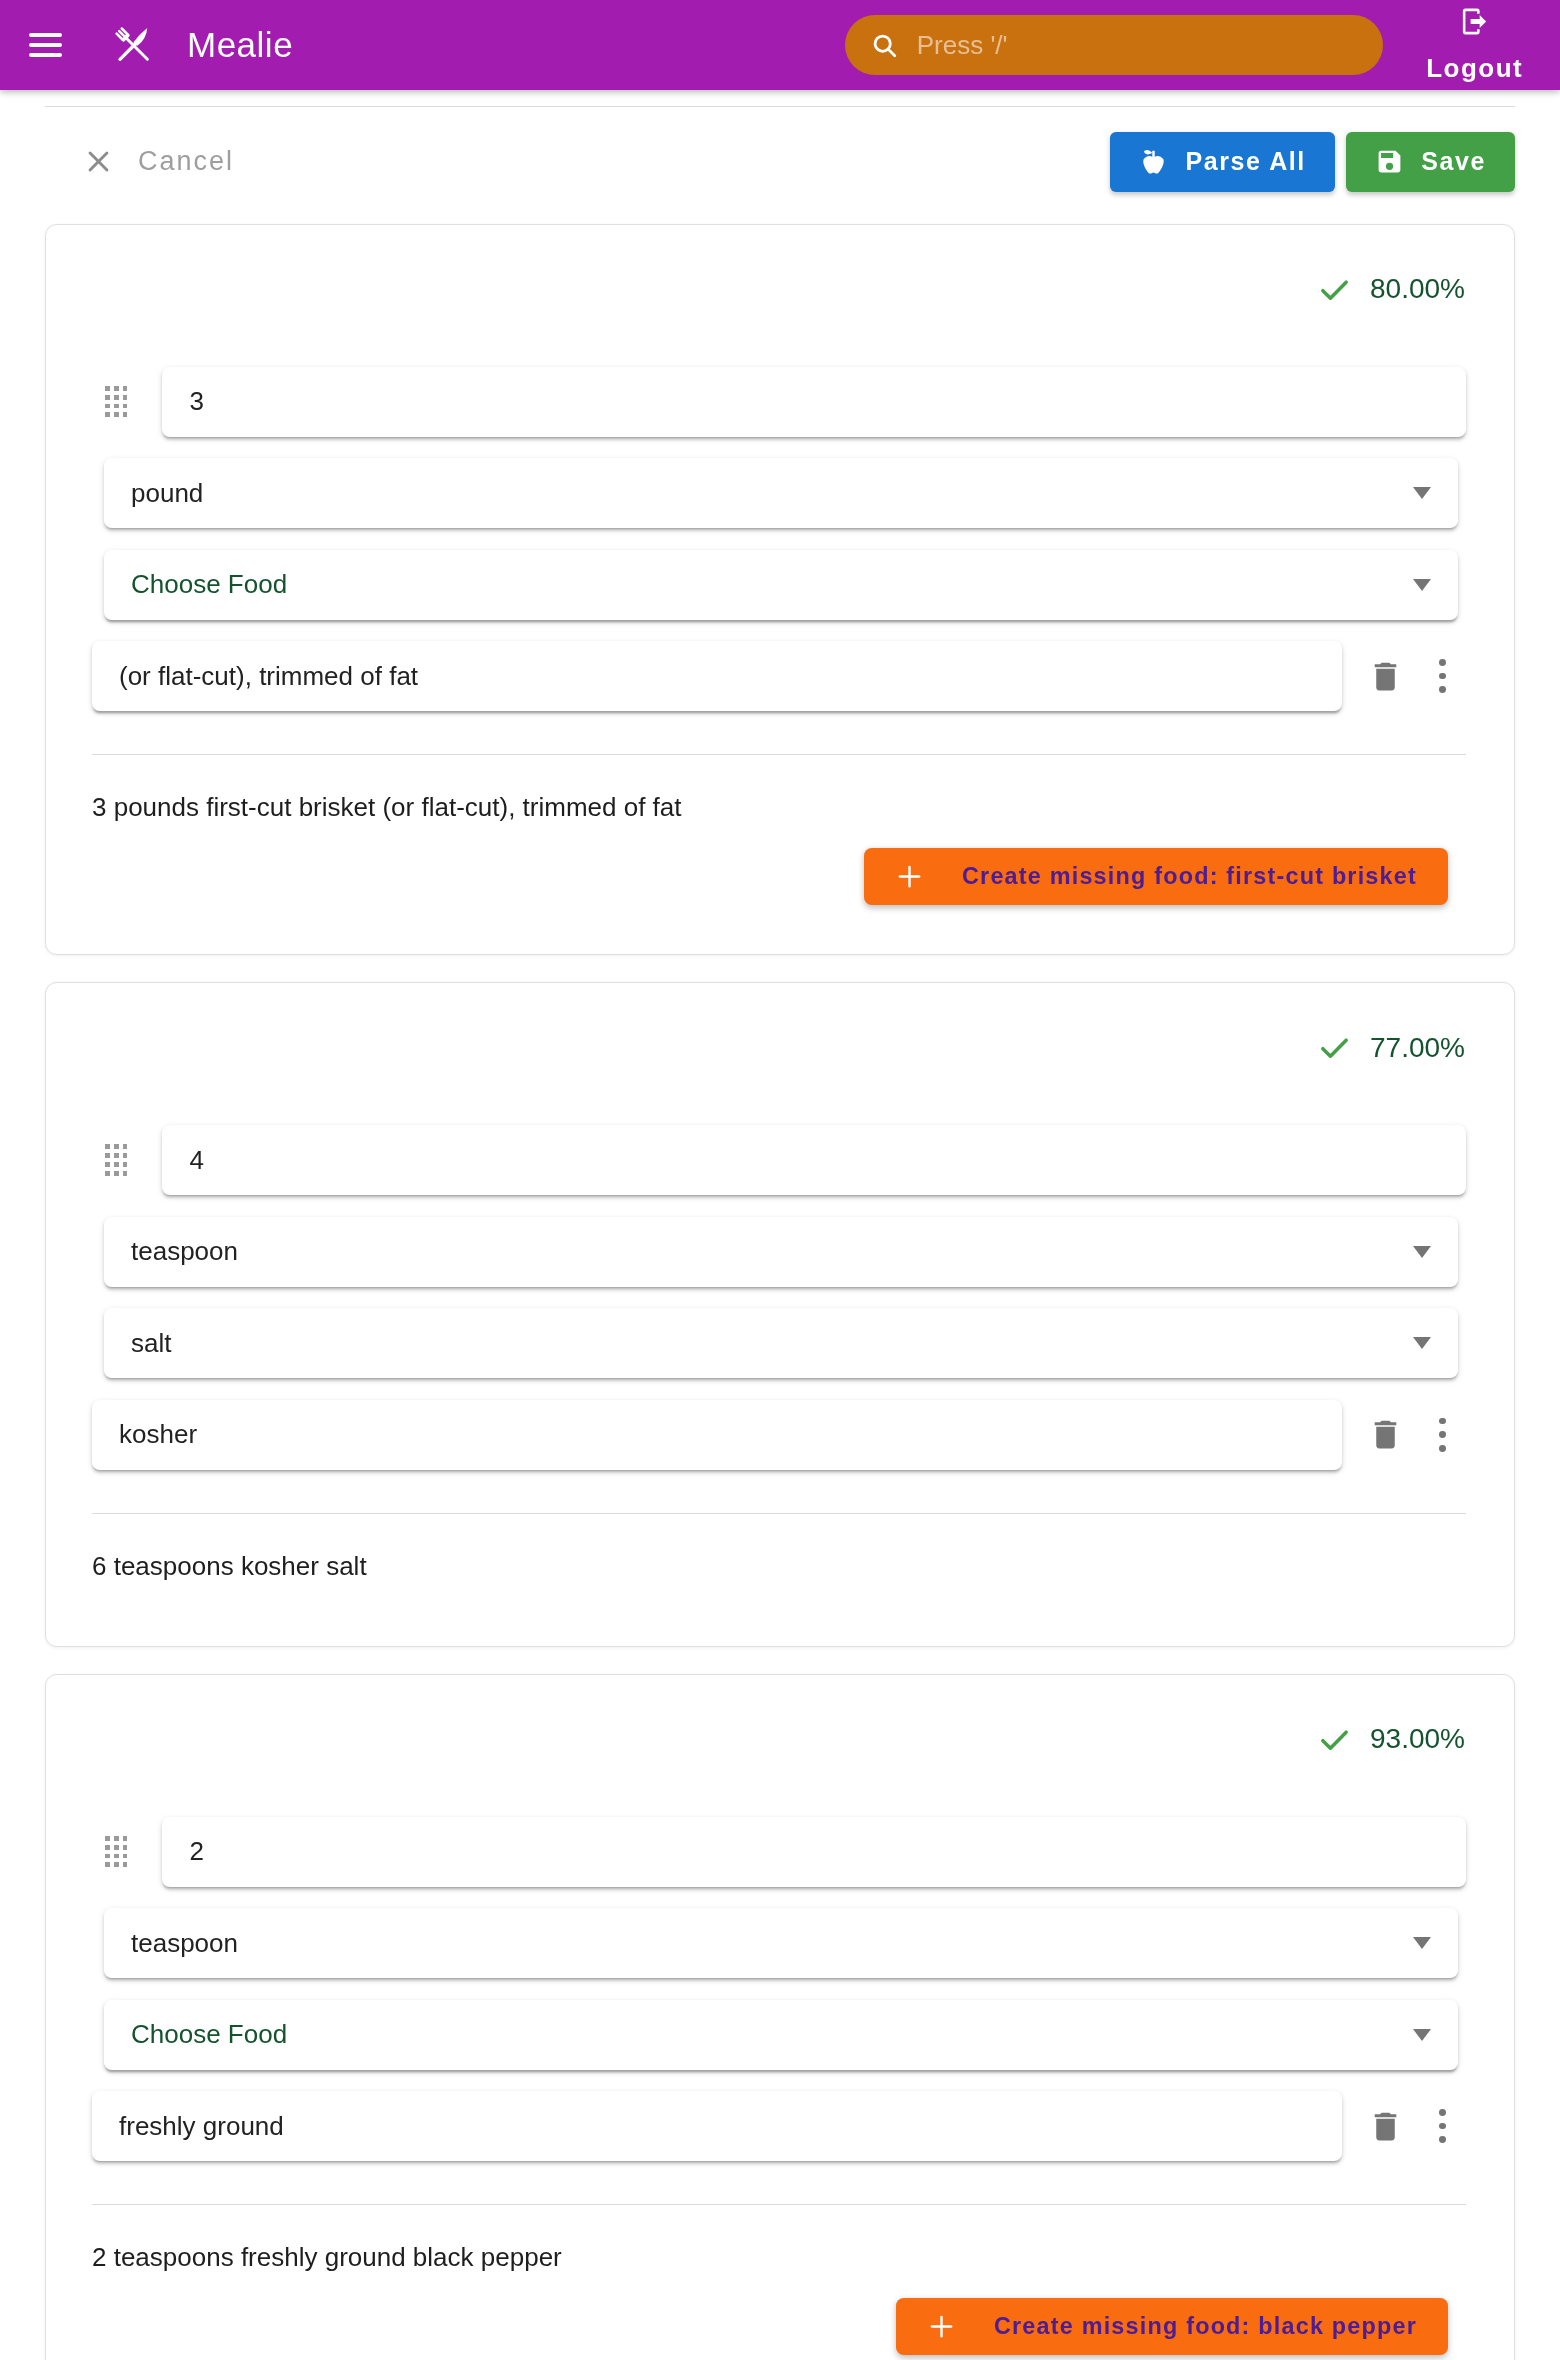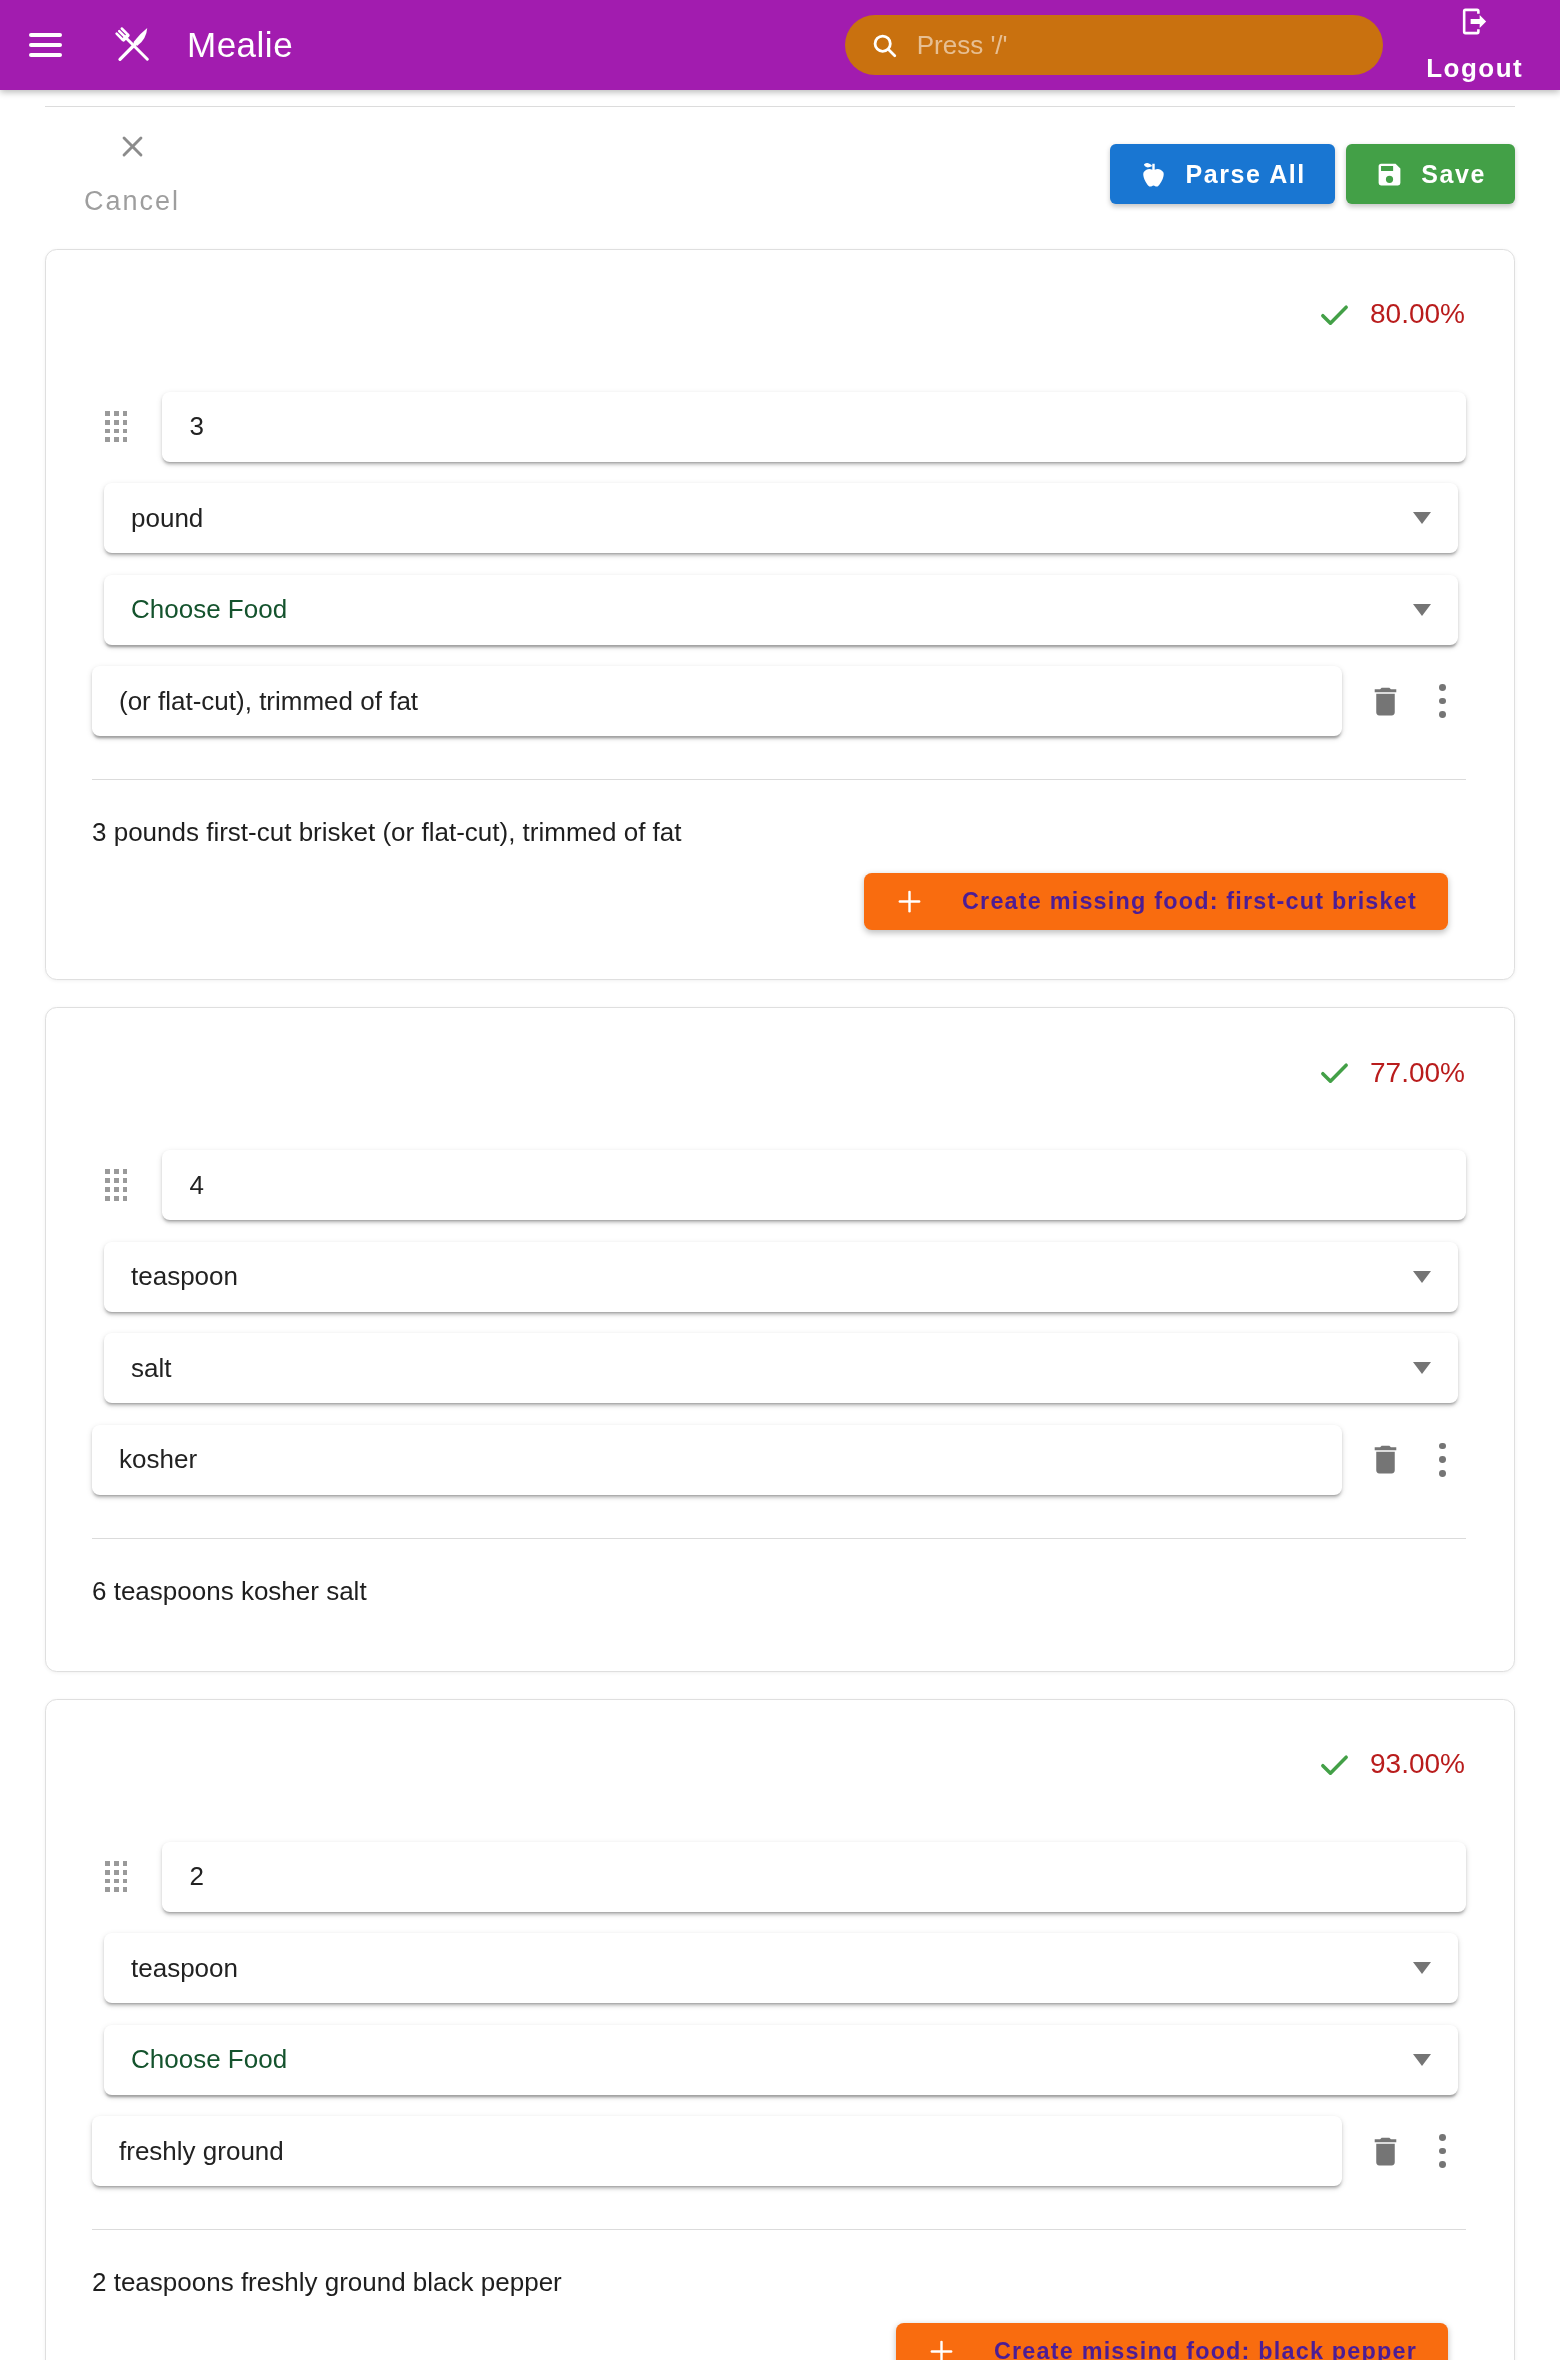--- a/index.html
+++ b/index.html
@@ -32,40 +32,40 @@
   }
 
   
   .main { padding: 0 45px; }
   .top-divider { height: 1px; background: #DCDCDC; margin-top: 15.6px; }
 
   .action-row { display: flex; align-items: center; margin-top: 25px; margin-bottom: 32px; }
   .cancel {
     display: flex; align-items: center; gap: 25px; margin-left: 39px;
     color: #9E9E9E; font-size: 27px; font-weight: 500; letter-spacing: 2px;
-    background: none; border: none; cursor: pointer; font-family: inherit; flex-direction: column;
+    background: none; border: none; cursor: pointer; font-family: inherit;
   }
   .btn {
     display: flex; align-items: center; height: 60px; border: none; border-radius: 5.9px;
     color: #fff; font-weight: 700; letter-spacing: 1.6px; font-size: 25px;
     padding: 7px 29px; gap: 17.6px; box-shadow: 0 2.9px 4.9px rgba(0,0,0,.22);
     cursor: pointer; font-family: inherit;
   }
   .btn-parse { background: #1976D2; margin-left: auto; }
   .btn-save  { background: #43A047; margin-left: 10.7px; }
 
   
   .card {
     background: #fff; border: 1px solid #DFDFDF; border-radius: 11.7px;
     box-shadow: 0 1px 3.9px rgba(0,0,0,.06); margin-bottom: 27px; padding-bottom: 49px;
   }
   .card--no-create { padding-bottom: 64px; }
   .conf-row {
     display: flex; justify-content: flex-end; align-items: center; gap: 17.6px;
-    padding: 47px 49px 0 0; font-size: 28px; color: #b91c1c;
+    padding: 47px 49px 0 0; font-size: 28px; color: #14532d;
   }
   .qty-row { display: flex; align-items: center; margin-top: 60px; }
   .drag-handle {
     margin-left: 59px; display: grid; grid-template-columns: repeat(3, 4.9px);
     gap: 3.9px; cursor: grab;
   }
   .drag-handle i { width: 4.9px; height: 4.9px; background: #9a9a9a; display: block; }
   .field {
     background: #fff; border-radius: 7.8px; height: 70px;
     display: flex; align-items: center; padding: 0 27px; font-size: 26px; color: #222;

